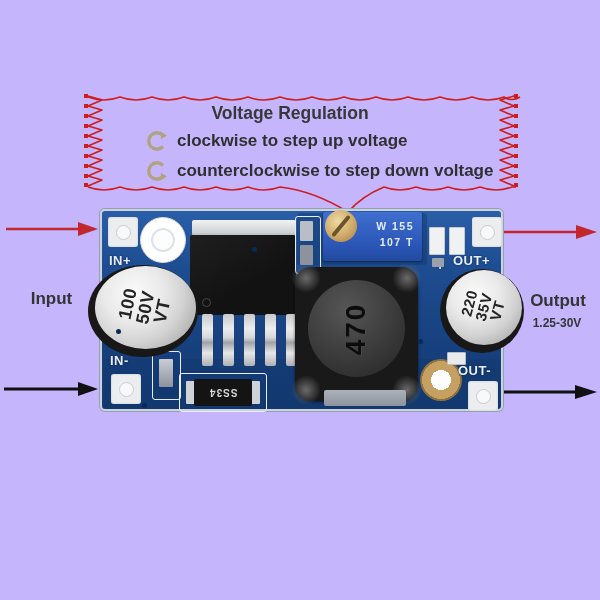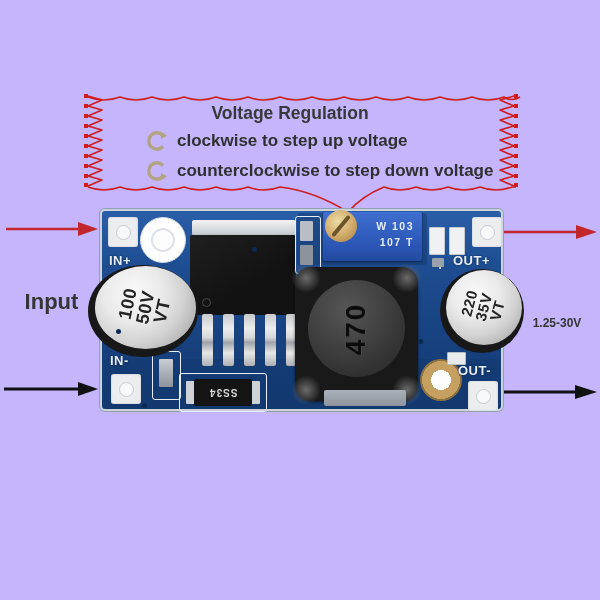--- a/index.html
+++ b/index.html
@@ -152,21 +152,22 @@
   </div>
 
   <div class="ann-line" style="top:158px;">
     <svg class="rot-icon" viewBox="0 0 22 22">
       <path d="M17,5.5 A8.2,8.2 0 1 0 17,16.5" fill="none" stroke="#b2a380" stroke-width="3.4"></path>
       <polygon points="15,13 21,16.5 14.5,20.5" fill="#b2a380"></polygon>
     </svg>
     <span>counterclockwise to step down voltage</span>
   </div>
 
-  <div class="side-label" style="left:14px;top:289px;width:75px;font-size:22px;">Input</div>
+  <div class="side-label" style="left:14px;top:289px;width:75px;font-size:17px;">Input</div>
+  <div class="side-label" style="left:517px;top:291px;width:82px;font-size:17px;">Output</div>
   <div class="side-label" style="left:513px;top:316px;width:88px;font-size:12px;">1.25-30V</div>
 
   <div class="board">
     <div class="patch" style="left:195px;top:2px;width:130px;height:52px;"></div>
     <div class="patch" style="left:2px;top:148px;width:396px;height:50px;opacity:.3;"></div>
 
     <div class="pad" style="left:6px;top:6px;"></div>
     <div class="pad" style="left:9px;top:163px;"></div>
     <div class="pad" style="left:370px;top:6px;"></div>
     <div class="pad" style="left:366px;top:170px;"></div>
@@ -197,21 +198,21 @@
     <div class="chip" style="left:327px;top:16px;width:14px;height:26px;background:#eff1f3;border:1px solid #c4c9cf;"></div>
     <div class="chip" style="left:347px;top:16px;width:14px;height:26px;background:#eff1f3;border:1px solid #c4c9cf;"></div>
     <div class="chip" style="left:330px;top:47px;width:12px;height:9px;background:#9aa1aa;"></div>
     <div class="chip" style="left:345px;top:141px;width:17px;height:11px;background:#e8eaec;border:1px solid #b9bec5;"></div>
     <div class="smd-box" style="left:50px;top:140px;width:27px;height:47px;"></div>
     <div class="chip" style="left:57px;top:148px;width:14px;height:28px;background:linear-gradient(180deg,#c9ced5,#8d939c);"></div>
 
     <div class="trimpot">
       <div class="screw"></div>
       <div class="trimpot-text">
-        <div>W 103</div>
+        <div>W 155</div>
         <div>107 T</div>
       </div>
     </div>
 
     <div class="inductor">
       <div class="ind-blob" style="left:-4px;top:-4px;"></div>
       <div class="ind-blob" style="right:-4px;top:-4px;"></div>
       <div class="ind-blob" style="left:-4px;bottom:-4px;"></div>
       <div class="ind-blob" style="right:-4px;bottom:-4px;"></div>
       <div class="ind-core">

